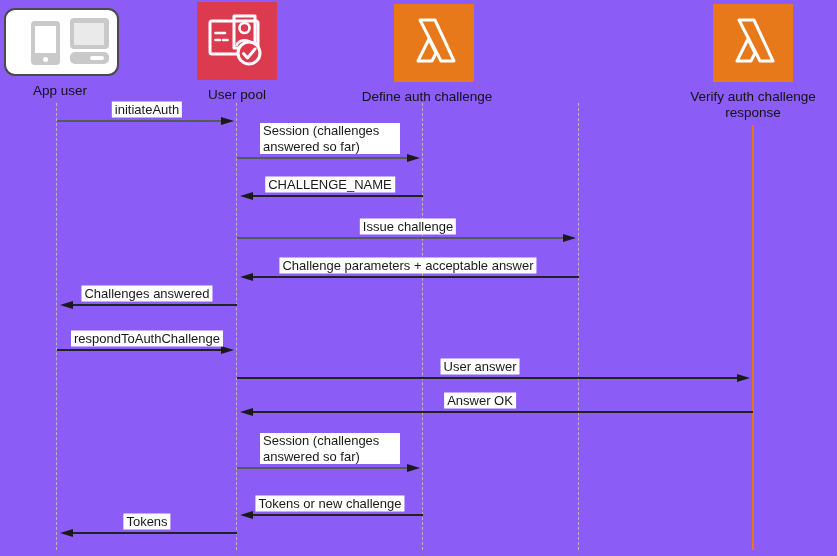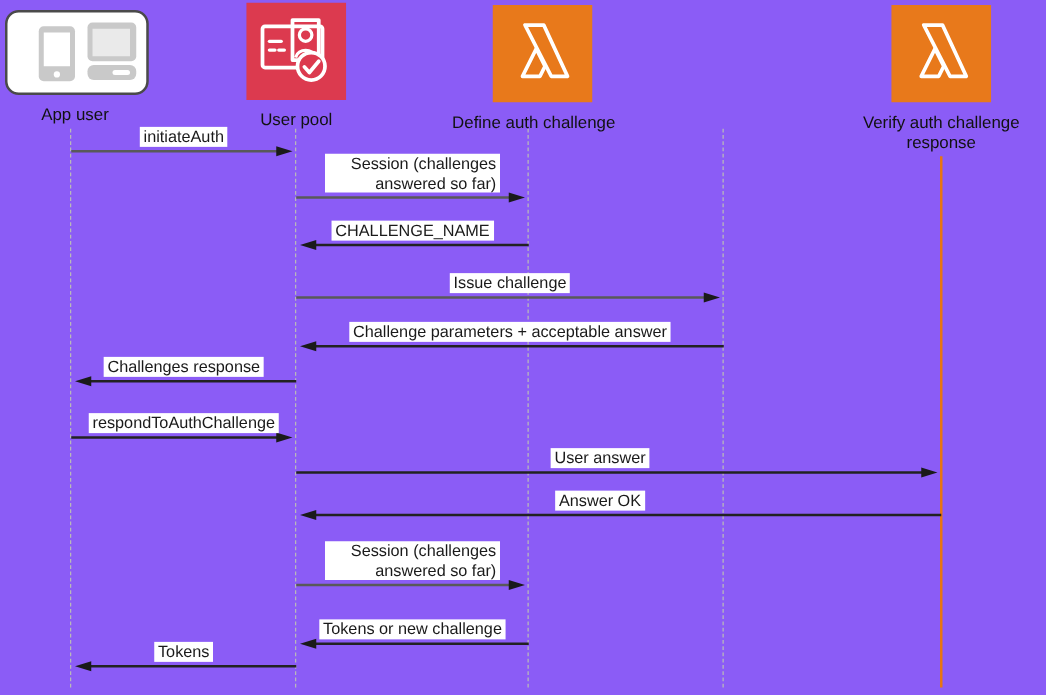--- a/index.html
+++ b/index.html
@@ -28,21 +28,21 @@
   .lifeline.solid-orange { width:2.6px; background:#E87511; }
   
   .msg-line { position:absolute; }
   .msg-line.gray { height:2.4px; background:#595959; }
   .msg-line.dark { height:1.6px; background:#222222; }
   .arrowhead { position:absolute; width:0; height:0;
     border-top:4.5px solid transparent; border-bottom:4.5px solid transparent; }
   .arrowhead.right { border-left:13px solid #1a1a1a; }
   .arrowhead.left  { border-right:13px solid #1a1a1a; }
   .msg-label { position:absolute; transform:translate(-50%,-100%);
-    font-size:13px; line-height:15.5px; text-align:right;
+    font-size:13px; line-height:15.5px; text-align:left;
     background:#ffffff; padding:0 3px; white-space:nowrap; }
   .msg-label.wrap { white-space:normal; width:134px; }
 </style>
 </head>
 <body>
 
 <div id="stage">
 
   <div class="actor" style="left:-43px">
     <div class="icon-wrap" style="margin-left:8px; margin-top:8px">
@@ -126,21 +126,21 @@
     <div class="arrowhead left" style="left: 240px; top: 191.5px;"></div>
     <div class="msg-label" style="left: 330px; top: 192px;">CHALLENGE_NAME</div>
     <div class="msg-line gray" style="left: 237px; width: 328px; top: 236.8px;"></div>
     <div class="arrowhead right" style="left: 563px; top: 233.5px;"></div>
     <div class="msg-label" style="left: 408px; top: 234px;">Issue challenge</div>
     <div class="msg-line dark" style="left: 251px; width: 328px; top: 276.2px;"></div>
     <div class="arrowhead left" style="left: 240px; top: 272.5px;"></div>
     <div class="msg-label" style="left: 408px; top: 273px;">Challenge parameters + acceptable answer</div>
     <div class="msg-line dark" style="left: 71px; width: 166px; top: 304.2px;"></div>
     <div class="arrowhead left" style="left: 60px; top: 300.5px;"></div>
-    <div class="msg-label" style="left: 147px; top: 301px;">Challenges response</div>
+    <div class="msg-label" style="left: 147px; top: 301px;">Challenges answered</div>
     <div class="msg-line dark" style="left: 57px; width: 166px; top: 349.2px;"></div>
     <div class="arrowhead right" style="left: 221px; top: 345.5px;"></div>
     <div class="msg-label" style="left: 147px; top: 346px;">respondToAuthChallenge</div>
     <div class="msg-line dark" style="left: 237px; width: 502px; top: 377.2px;"></div>
     <div class="arrowhead right" style="left: 737px; top: 373.5px;"></div>
     <div class="msg-label" style="left: 480px; top: 374px;">User answer</div>
     <div class="msg-line dark" style="left: 251px; width: 502px; top: 411.2px;"></div>
     <div class="arrowhead left" style="left: 240px; top: 407.5px;"></div>
     <div class="msg-label" style="left: 480px; top: 408px;">Answer OK</div>
     <div class="msg-line gray" style="left: 237px; width: 172px; top: 466.8px;"></div>

